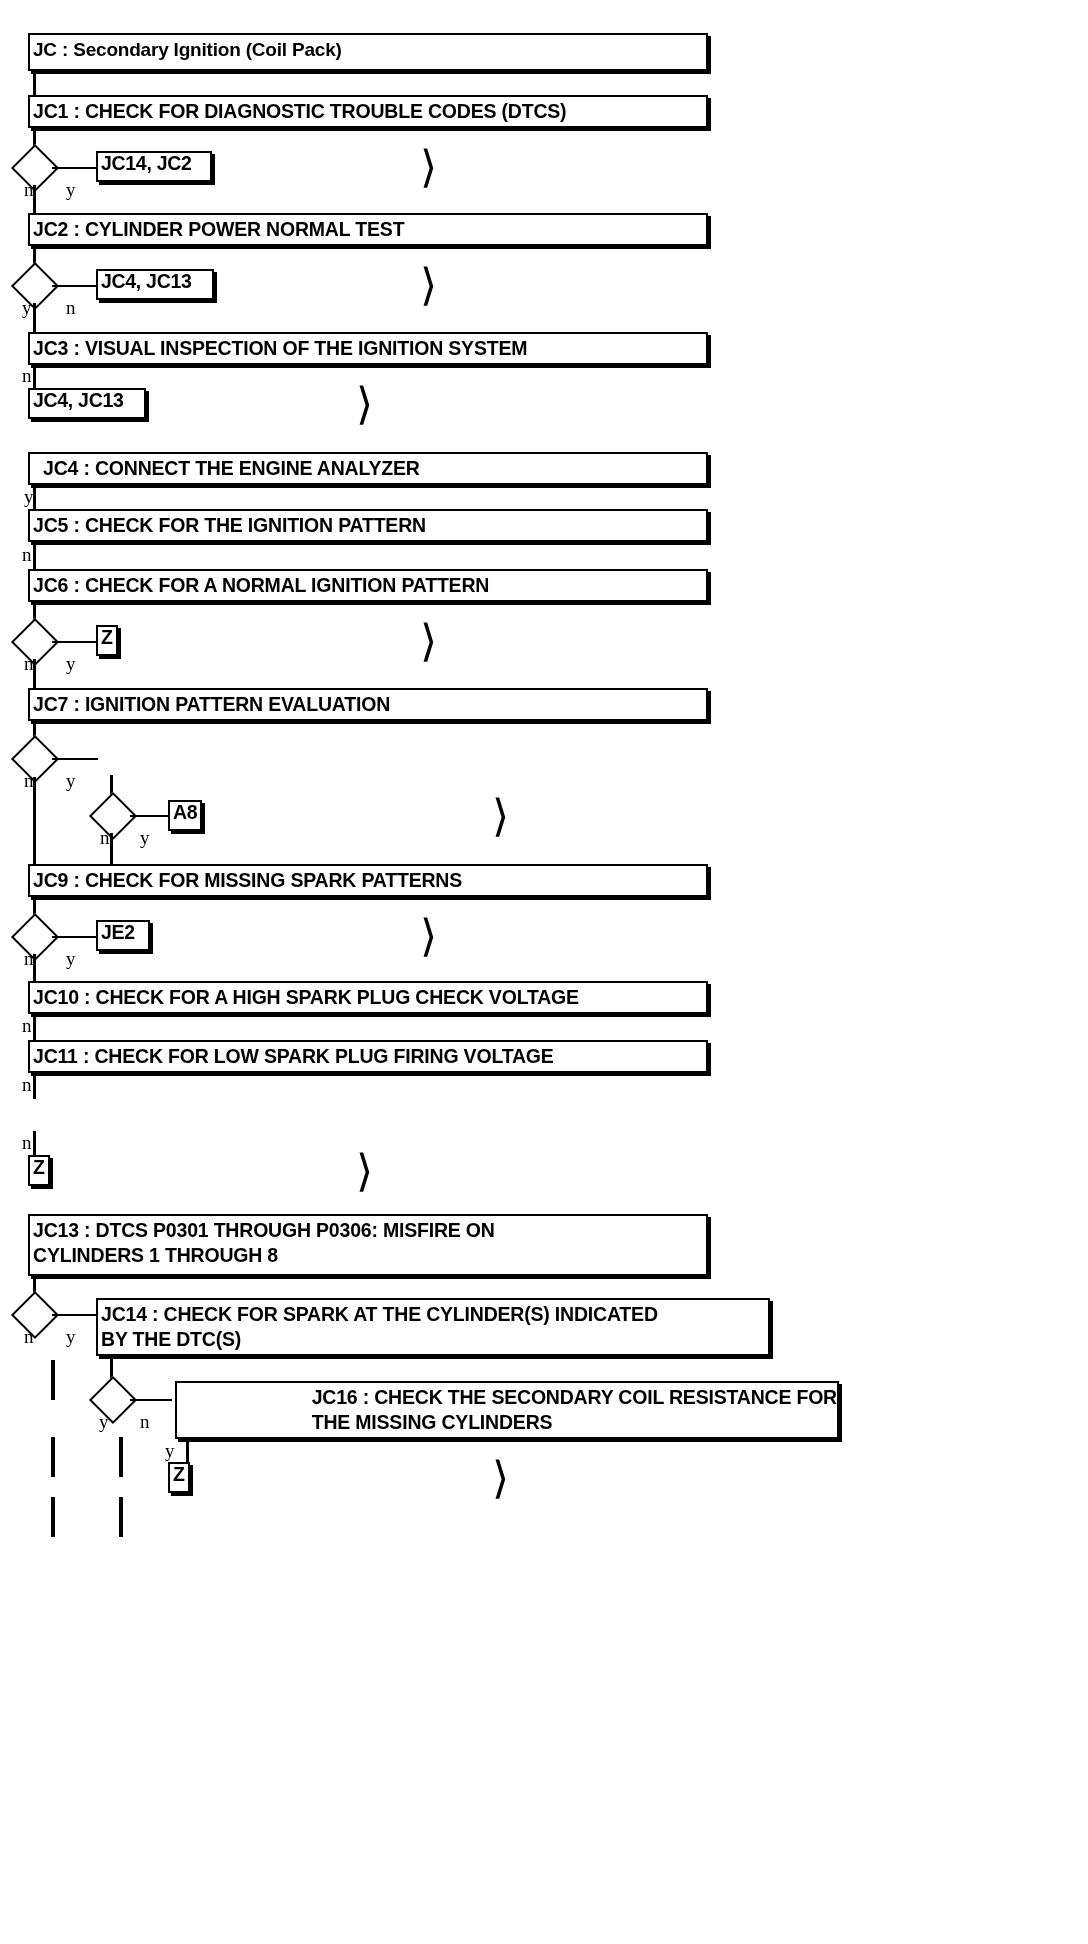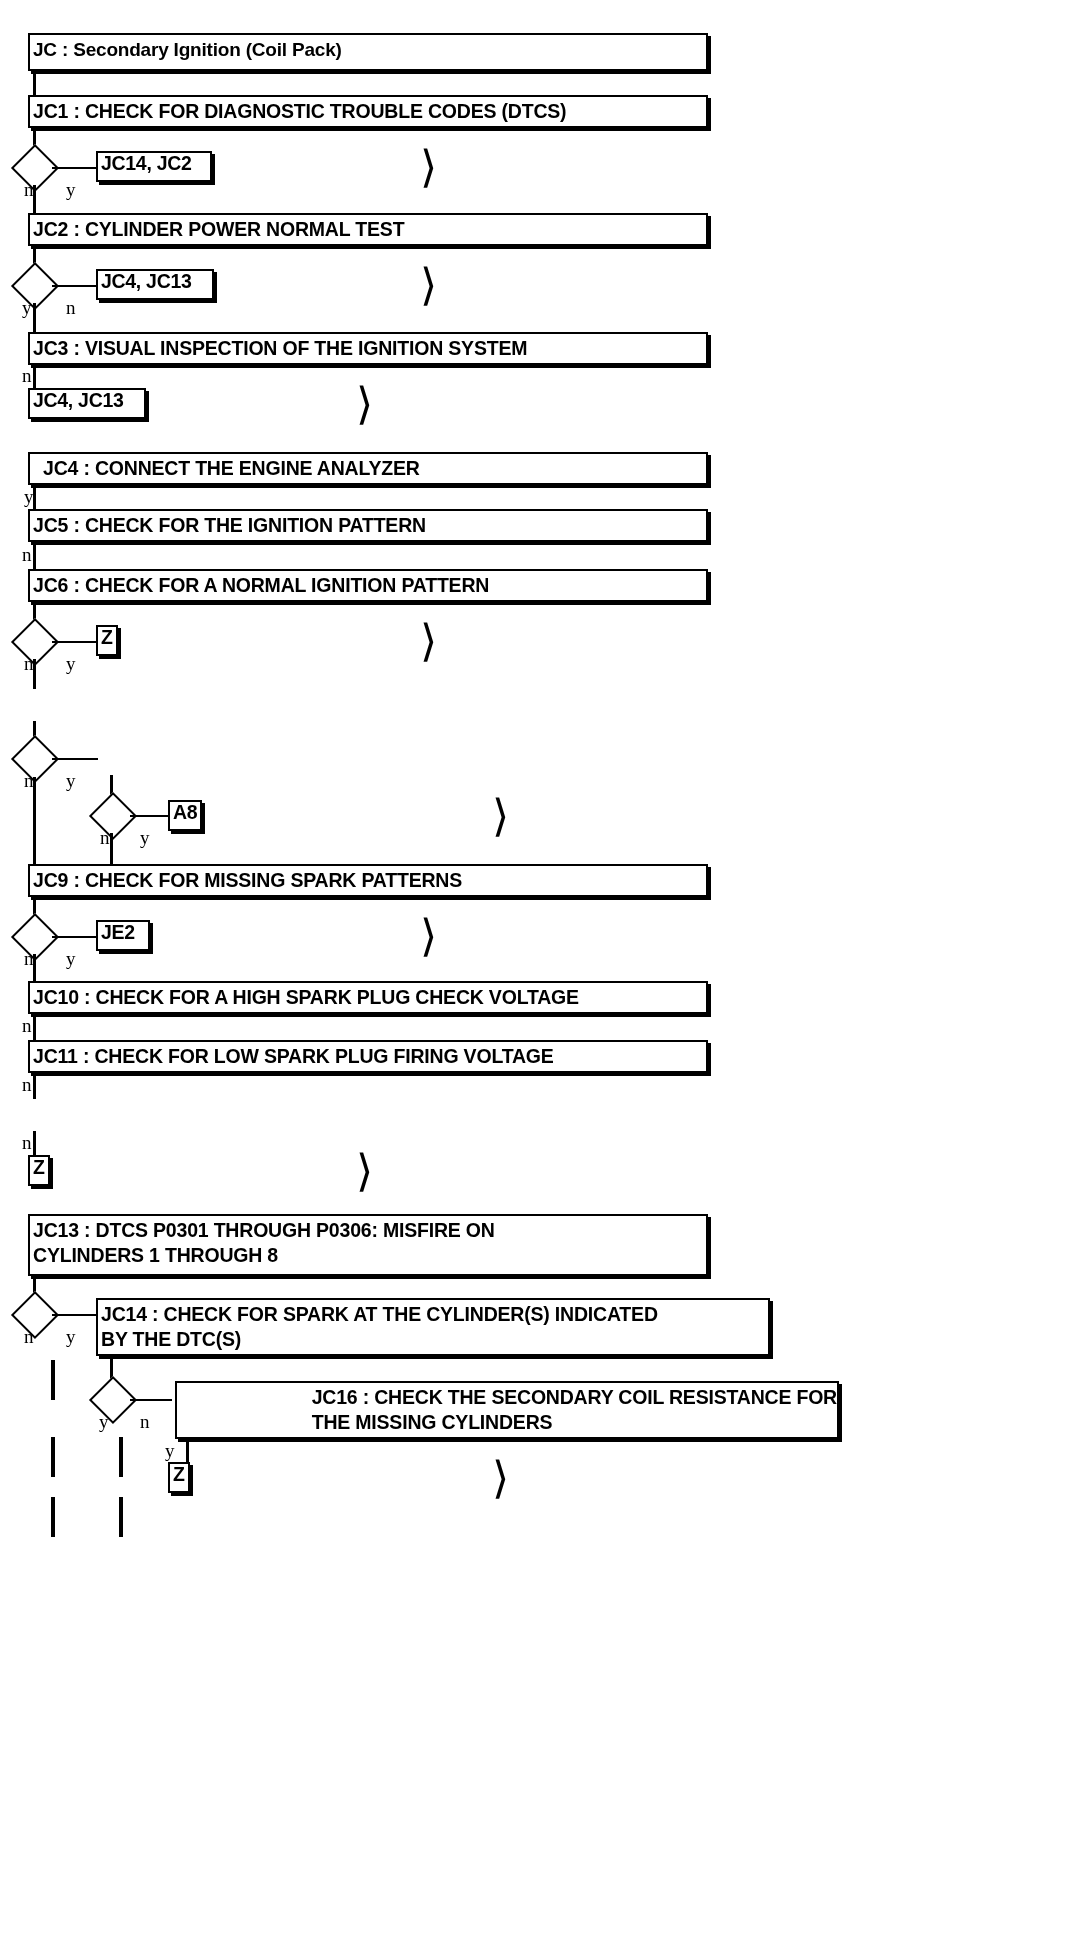--- a/index.html
+++ b/index.html
@@ -163,20 +163,23 @@
   <div class="diamond" style="left:18px;top:625px;"></div>
   <span class="lbl" style="left:24px;top:654px;">n</span>
   <span class="lbl" style="left:66px;top:654px;">y</span>
   <div class="hline" style="left:52px;top:641px;width:46px;"></div>
   <div class="term" style="left:96px;top:625px;width:22px;height:31px;">
     <span class="txt">Z</span>
   </div>
   <div class="chev" style="left:420px;top:620px;">⟩</div>
   <div class="vline" style="left:33px;top:659px;height:30px;"></div>
 
+  <div class="step" style="left:28px;top:688px;width:680px;height:33px;">
+    <span class="txt">JC7 : IGNITION PATTERN EVALUATION</span>
+  </div>
   <div class="vline" style="left:33px;top:721px;height:30px;"></div>
 
   <div class="diamond" style="left:18px;top:742px;"></div>
   <span class="lbl" style="left:24px;top:771px;">n</span>
   <span class="lbl" style="left:66px;top:771px;">y</span>
   <div class="hline" style="left:52px;top:758px;width:46px;"></div>
 
 
   <div class="vline" style="left:33px;top:777px;height:90px;"></div>
 

